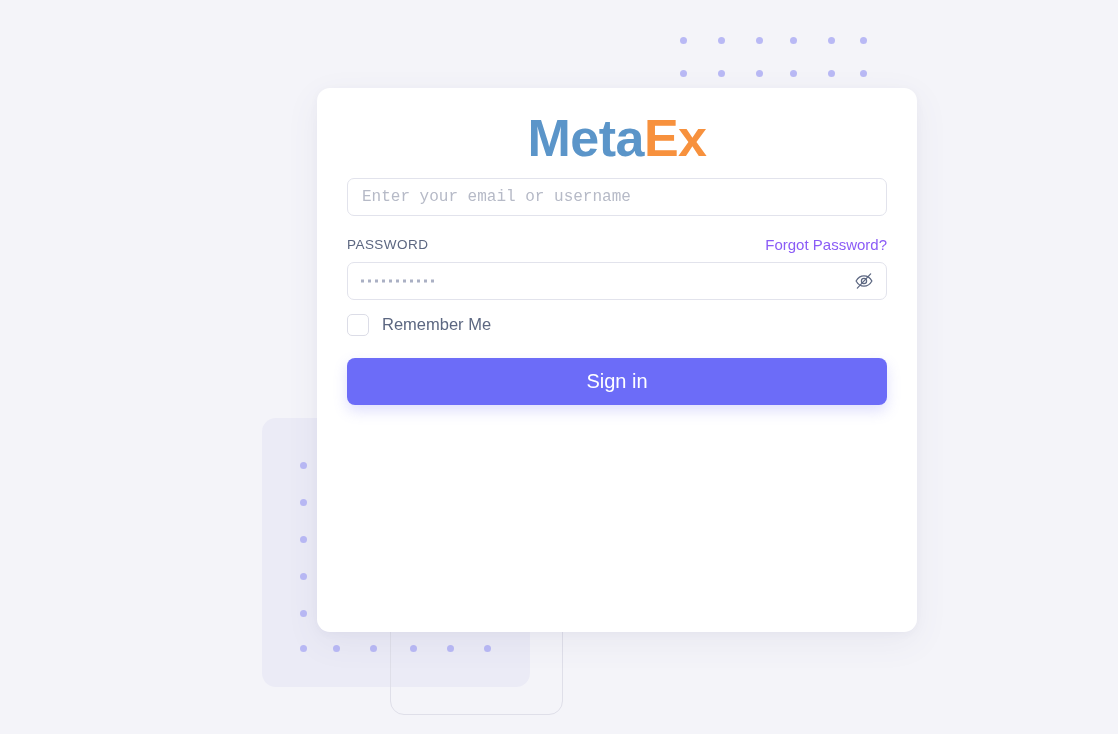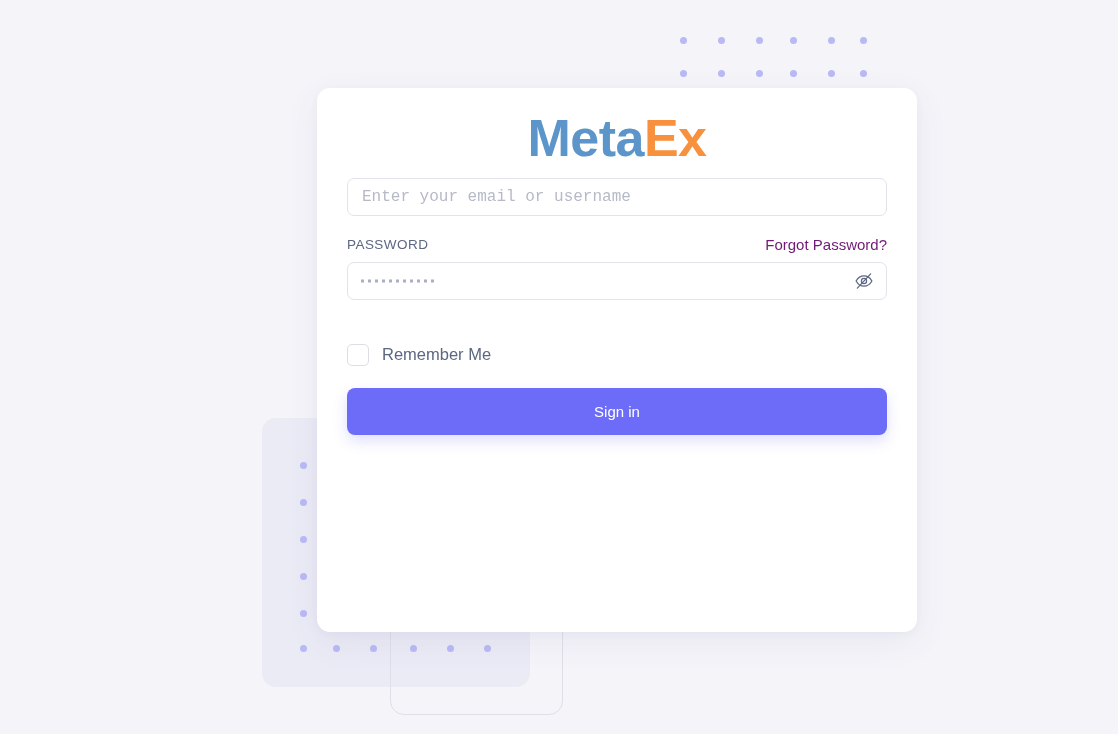--- a/index.html
+++ b/index.html
@@ -108,21 +108,21 @@
   .label-row {
     display: flex;
     align-items: center;
     justify-content: space-between;
     margin-top: 20px;
   }
   .label-row .field-label { margin-top: 0; }
 
   .link-purple {
     font-size: 15px;
-    color: #701a75;
+    color: #8b5cf6;
     text-decoration: none;
     cursor: pointer;
   }
 
   
   .input-wrap {
     position: relative;
     margin-top: 9px;
   }
 
@@ -172,21 +172,21 @@
     display: flex;
     align-items: center;
     justify-content: center;
   }
 
   
   .remember-row {
     display: flex;
     align-items: center;
     gap: 13px;
-    margin-top: 44px;
+    margin-top: 14px;
   }
   .cbox {
     width: 22px;
     height: 22px;
     border: 1px solid #dcdde7;
     border-radius: 5px;
     background: #fff;
     cursor: pointer;
     flex: none;
   }
@@ -198,21 +198,21 @@
 
   
   .signin-btn {
     margin-top: 22px;
     width: 100%;
     height: 47px;
     border: none;
     border-radius: 8px;
     background: #6c6cf8;
     color: #ffffff;
-    font-size: 15px;
+    font-size: 20px;
     font-family: "Liberation Sans", sans-serif;
     cursor: pointer;
     box-shadow: 0 6px 14px rgba(108, 108, 248, 0.22);
   }
 
   
   .footer-row {
     margin-top: 28px;
     text-align: center;
     font-size: 16px;

